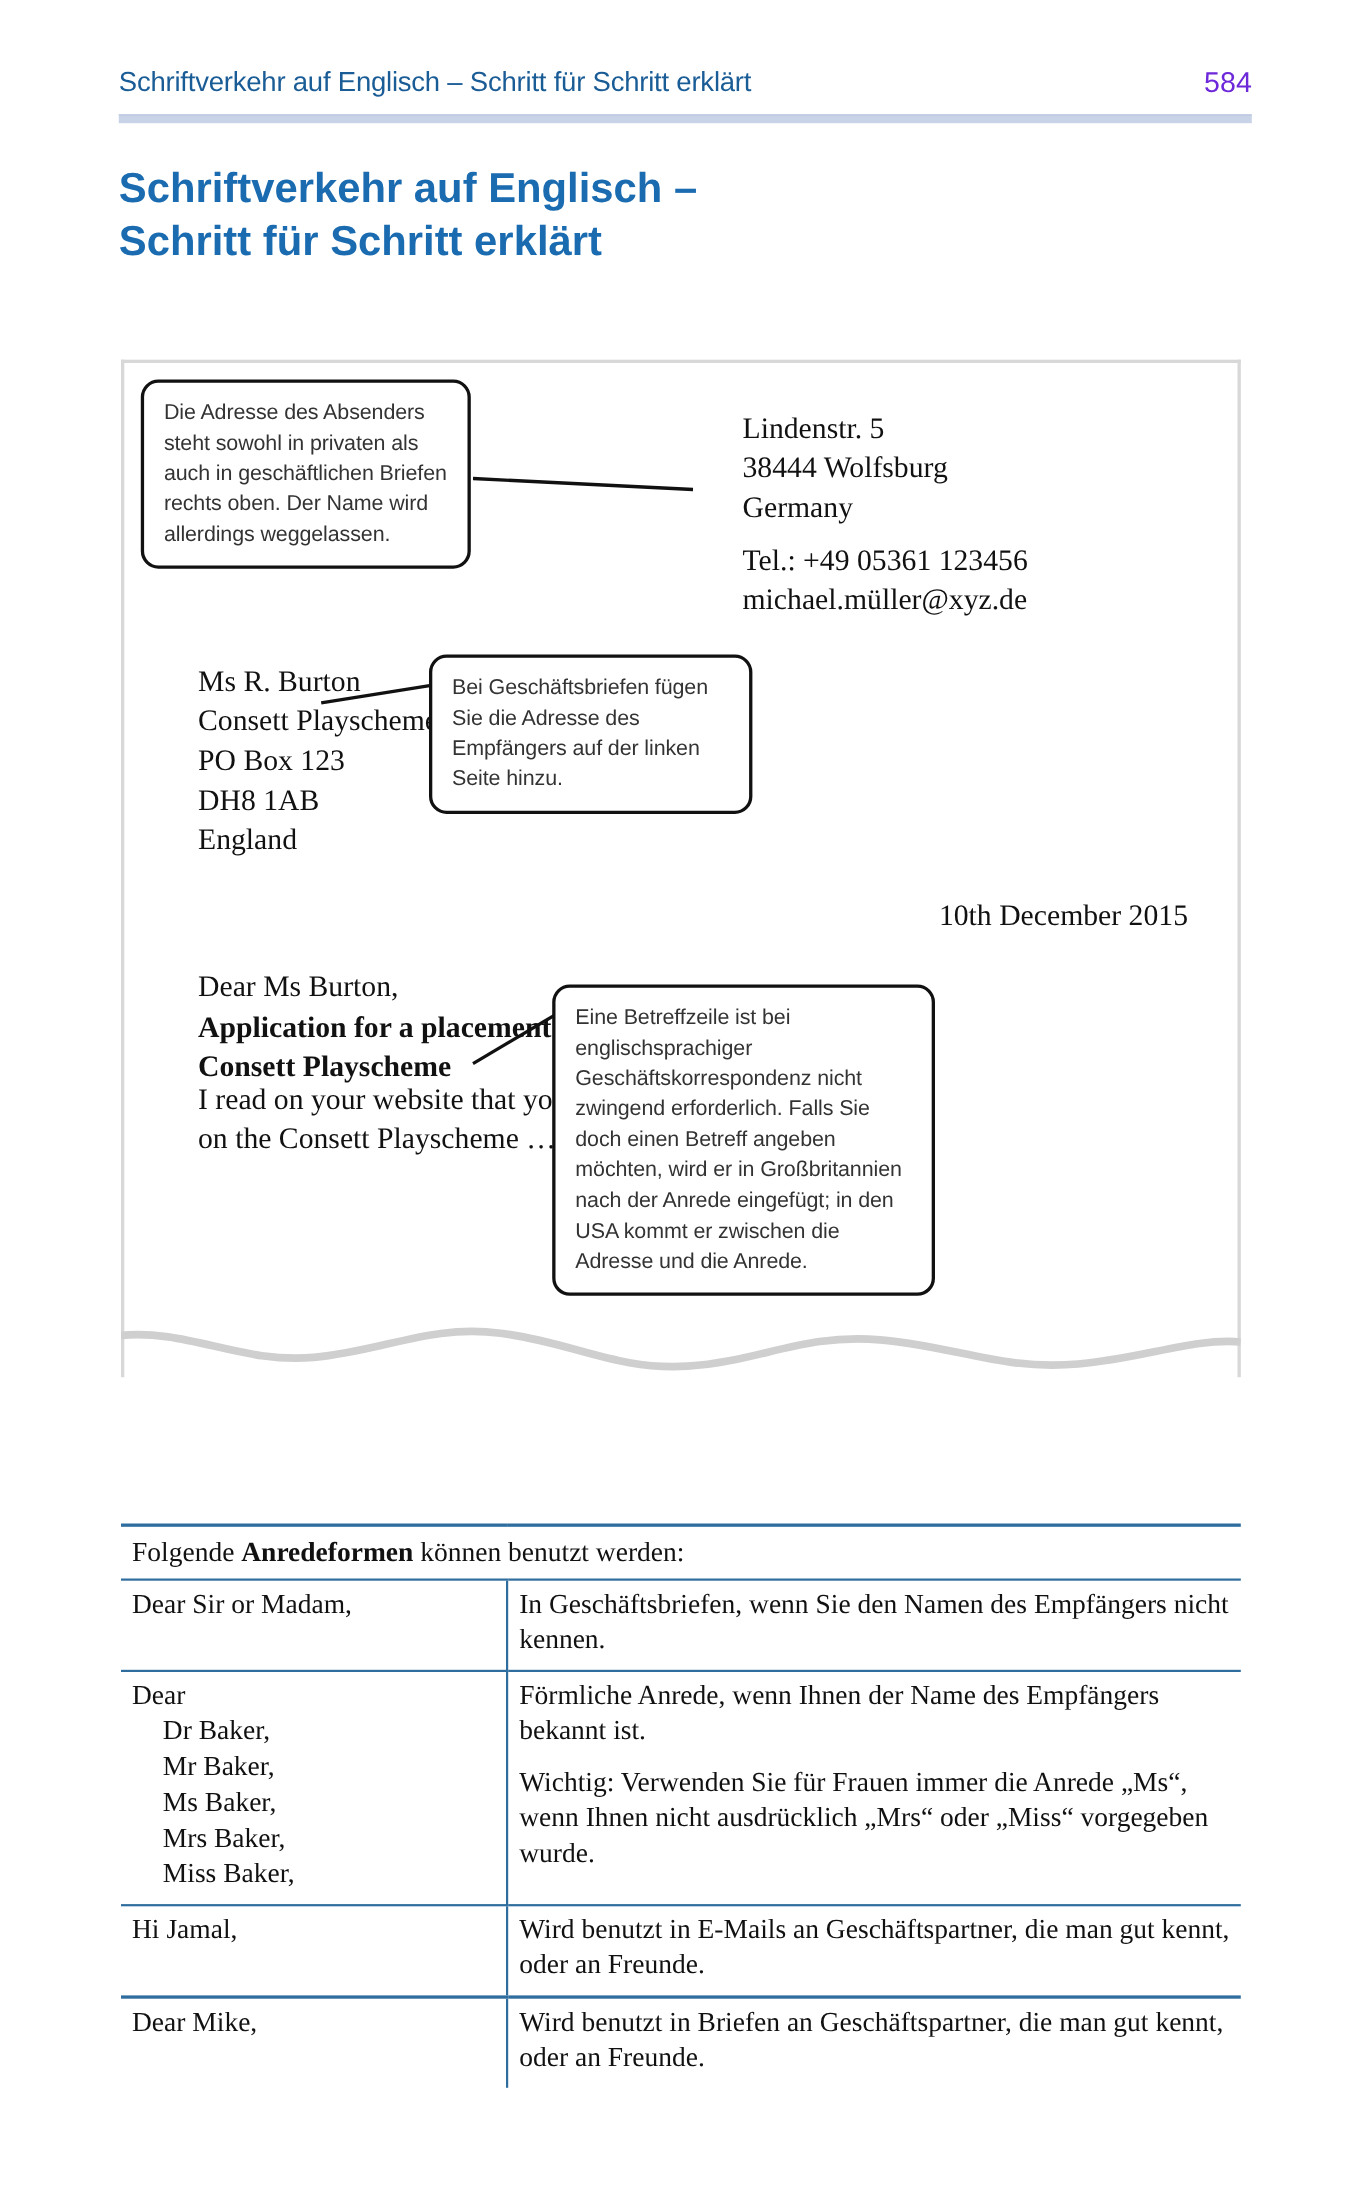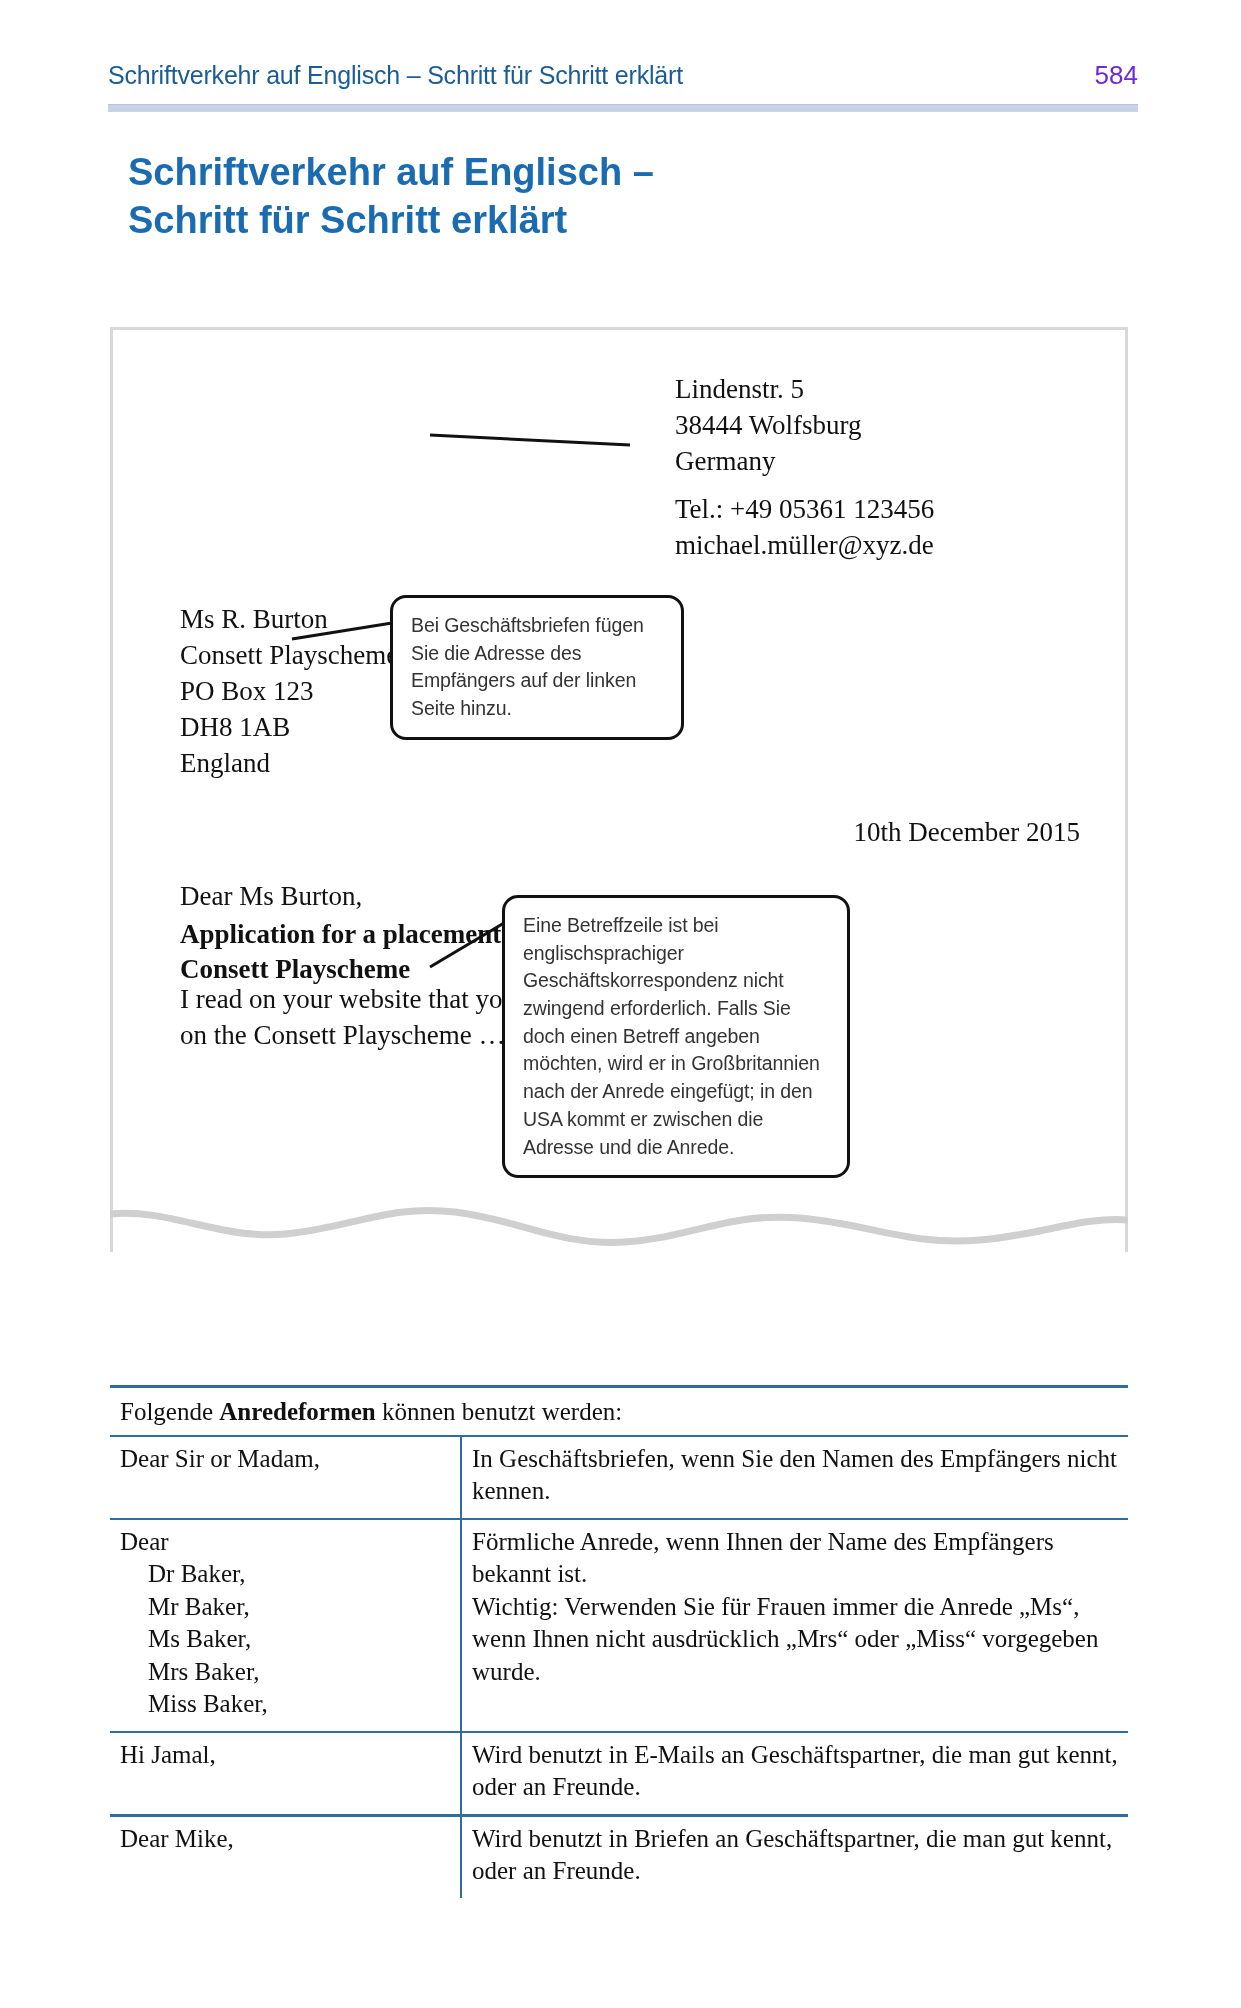--- a/index.html
+++ b/index.html
@@ -52,21 +52,20 @@
   .main-heading {
     position: absolute;
     left: 108px;
     top: 124px;
     width: 900px;
     font-family: "Liberation Sans", sans-serif;
     font-size: 38px;
     font-weight: bold;
     color: #1a6bb0;
     line-height: 1.24;
-    margin-left: 20px;
   }
   .main-heading .l2 { display: block; }
 
   
   .letter-panel {
     position: absolute;
     left: 110px;
     top: 327px;
     width: 1018px;
     height: 925px;
@@ -198,20 +197,21 @@
     <div class="ltxt subject-line">Application for a placement on the 2016 Consett Playscheme</div>
     <div class="ltxt body-text">I read on your website that you are
 on the Consett Playscheme …</div>
 
     <svg class="leader" style="left:0;top:0;width:1018px;height:925px;">
       <line x1="320" y1="108" x2="520" y2="118" stroke="#111" stroke-width="3"></line>
       <line x1="182" y1="312" x2="282" y2="296" stroke="#111" stroke-width="3"></line>
       <line x1="320" y1="640" x2="394" y2="596" stroke="#111" stroke-width="3"></line>
     </svg>
 
+    <div class="callout callout-1">Die Adresse des Absenders steht sowohl in privaten als auch in geschäftlichen Briefen rechts oben. Der Name wird allerdings weggelassen.</div>
     <div class="callout callout-2">Bei Geschäftsbriefen fügen Sie die Adresse des Empfängers auf der linken Seite hinzu.</div>
     <div class="callout callout-3">Eine Betreffzeile ist bei englischsprachiger Geschäftskorrespondenz nicht zwingend erforderlich. Falls Sie doch einen Betreff angeben möchten, wird er in Großbritannien nach der Anrede eingefügt; in den USA kommt er zwischen die Adresse und die Anrede.</div>
   </div>
 
   <svg class="panel-torn" viewBox="0 0 1018 52" preserveAspectRatio="none">
     <path d="M0,8 C60,2 110,34 175,28 C240,22 280,-2 345,6 C410,14 450,40 515,36 C580,32 620,6 690,12 C760,18 800,40 870,34 C930,29 975,10 1018,14" fill="none" stroke="#cfcfcf" stroke-width="7"></path>
   </svg>
 </div>
 
 <table class="anrede-table">
@@ -229,21 +229,21 @@
       <td class="col-left">
         <span>Dear</span>
         <span class="indent1 pre">Dr Baker,
 Mr Baker,
 Ms Baker,
 Mrs Baker,
 Miss Baker,</span>
       </td>
       <td class="col-right">
         <div>Förmliche Anrede, wenn Ihnen der Name des Empfängers bekannt ist.</div>
-        <div style="margin-top:0;">Wichtig: Verwenden Sie für Frauen immer die Anrede „Ms“, wenn Ihnen nicht ausdrücklich „Mrs“ oder „Miss“ vorgegeben wurde.</div>
+        <div style="margin-top:14px;">Wichtig: Verwenden Sie für Frauen immer die Anrede „Ms“, wenn Ihnen nicht ausdrücklich „Mrs“ oder „Miss“ vorgegeben wurde.</div>
       </td>
     </tr>
 
     <tr class="row-div">
       <td class="col-left tbl-bottom">Hi Jamal,</td>
       <td class="col-right tbl-bottom">Wird benutzt in E-Mails an Geschäftspartner, die man gut kennt, oder an Freunde.</td>
     </tr>
 
     <tr class="row-div">
       <td class="col-left">Dear Mike,</td>

